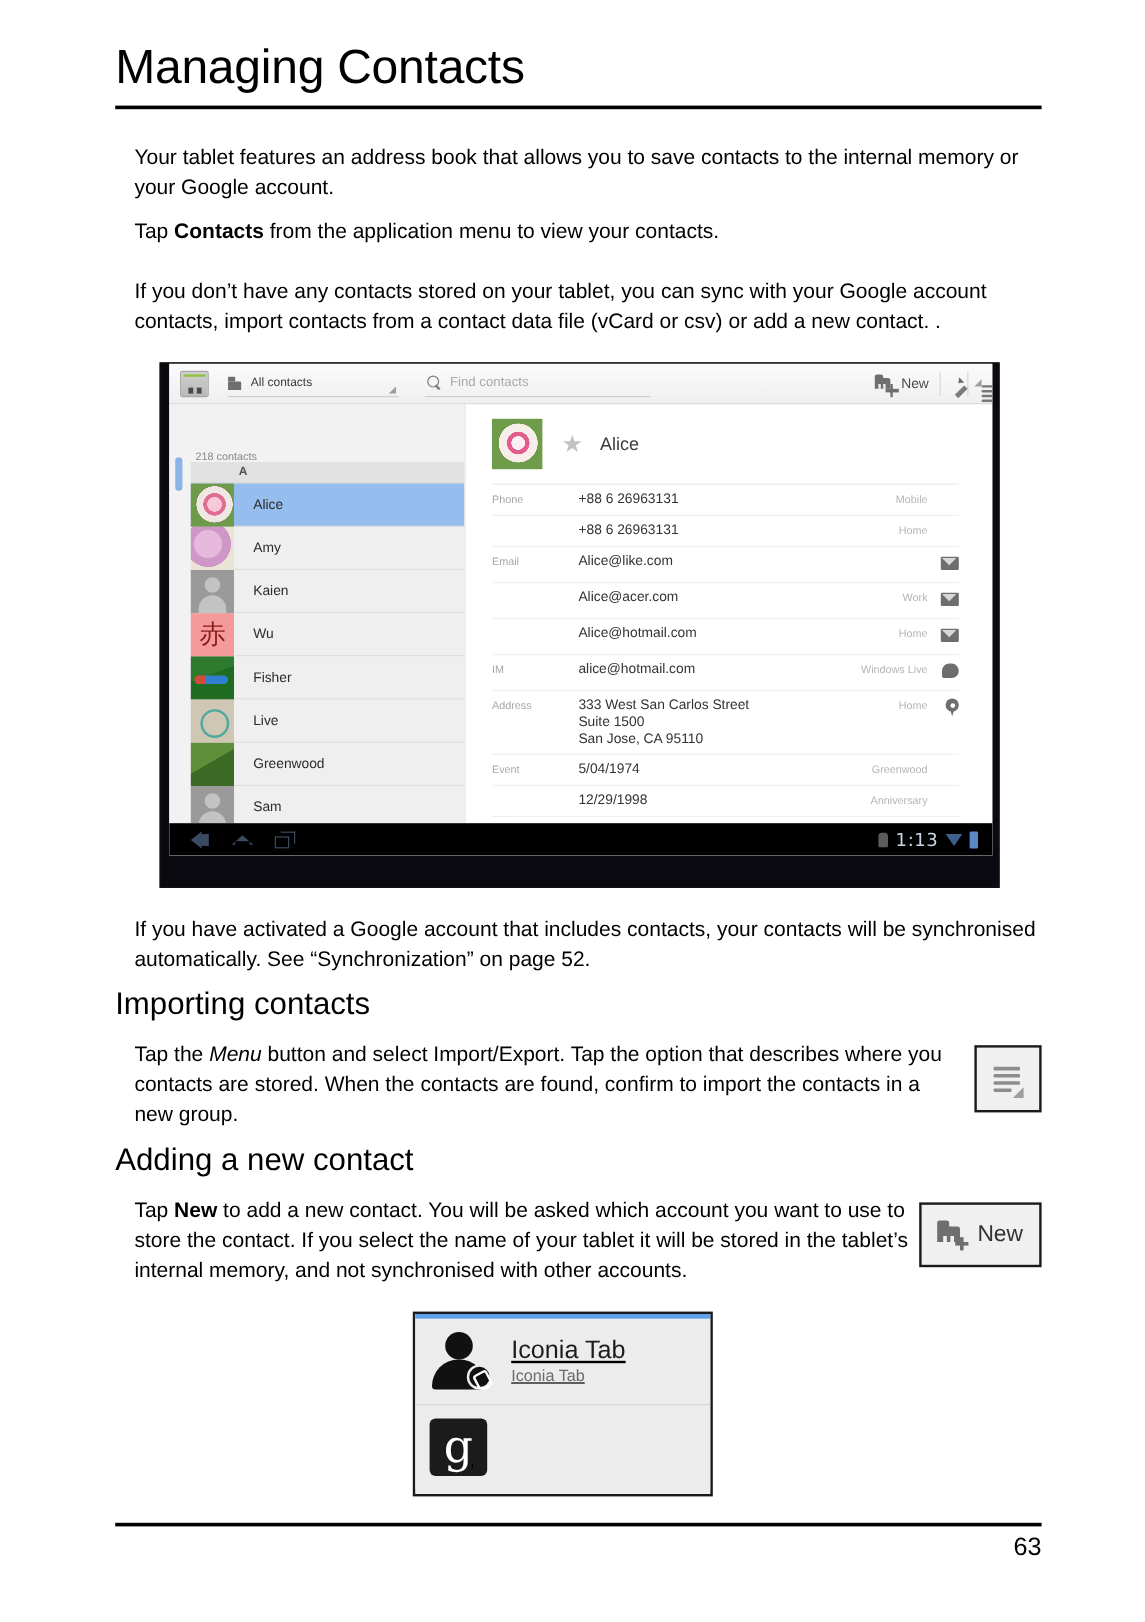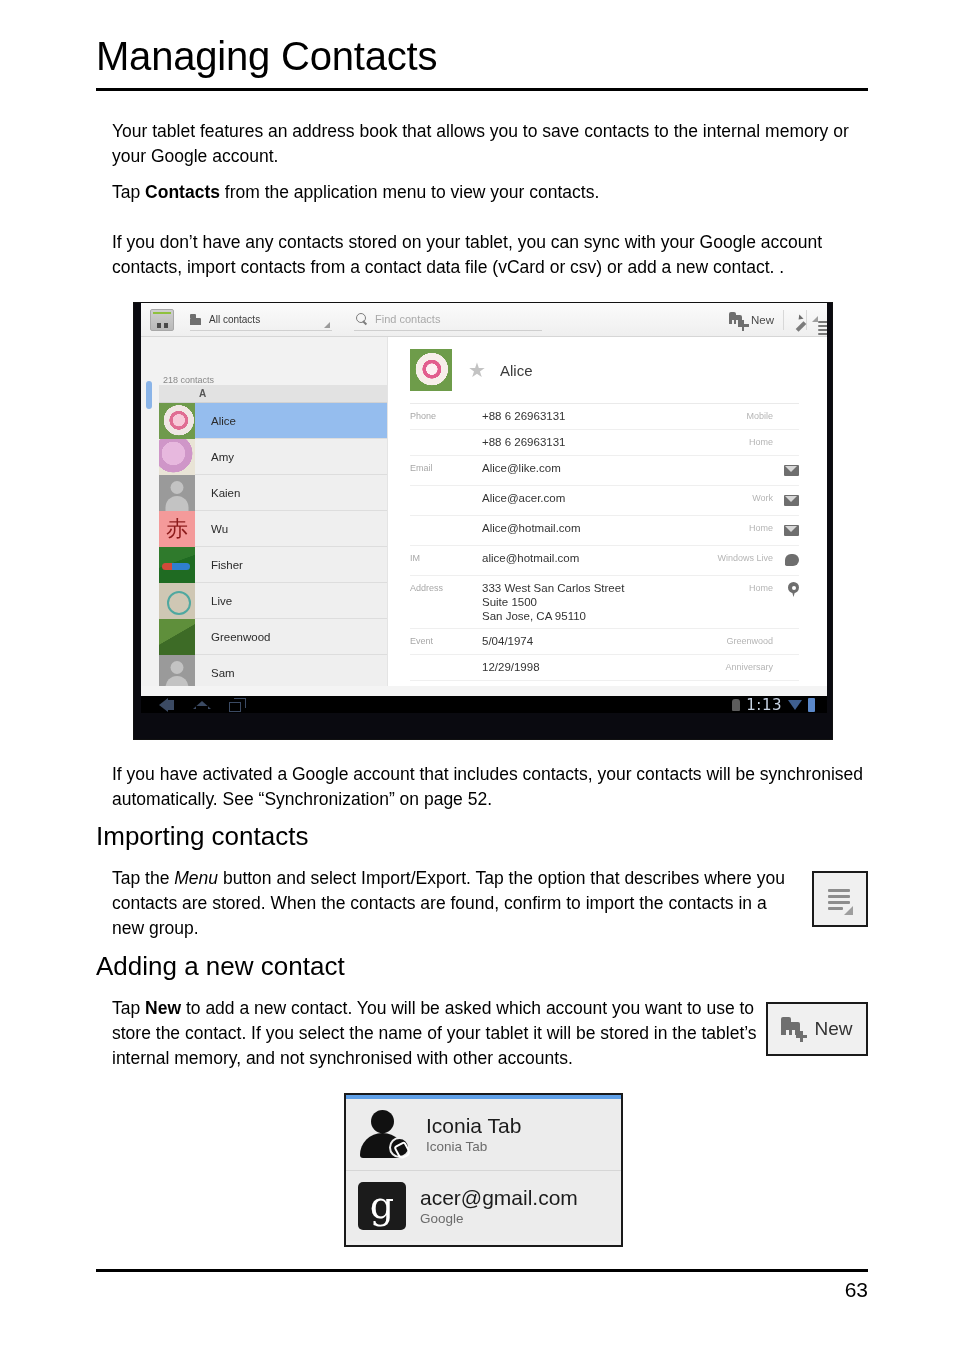--- a/index.html
+++ b/index.html
@@ -290,21 +290,21 @@
     content:""; position:absolute; left:3.5px; top:8px; width:4px; height:7px;
     background:#6e6e6e; clip-path:polygon(0 0,100% 0,50% 100%);
   }
   .pin .hole{
     position:absolute; left:3.5px; top:3.5px; width:4px; height:4px;
     background:#fff; border-radius:50%; z-index:2;
   }
 
   
   .sysbar {
-    position:absolute; left:0; bottom:0; width:100%; height:17px;
+    position:absolute; left:0; bottom:0; width:100%; height:27px;
     background:#000; display:flex; align-items:center;
   }
   .nav-back, .nav-home, .nav-recent { margin-left:18px; }
   .nav-back { width:16px; height:14px; position:relative; }
   .nav-back:before{
     content:""; position:absolute; left:0; top:0; width:0;height:0;
     border-top:7px solid transparent; border-bottom:7px solid transparent;
     border-right:9px solid #3b4a63;
   }
   .nav-back:after{
@@ -335,22 +335,22 @@
     border:1.5px solid #3b4a63; border-left:none; border-bottom:none;
   }
   .sys-right { margin-left:auto; display:flex; align-items:center; gap:6px; padding-right:12px; }
   .sys-usb { width:8px; height:12px; background:#5c5c5c; border-radius:3px 3px 1px 1px; }
   .sys-clock { font-size:15px; color:#c9d4e4; font-family:"DejaVu Sans", sans-serif; letter-spacing:0.5px; }
   .sys-wifi { width:0;height:0; border-left:7px solid transparent; border-right:7px solid transparent; border-top:10px solid #3f5f8f; }
   .sys-batt { width:7px; height:14px; background:#5b88c9; border-radius:1px; }
 
   
   .acct-dialog {
-    position:absolute; left:344px; top:1093px; width:279px; height:154px;
-    background:#eeeeee; border:2px solid #1a1a1a; overflow:hidden;
+    position:absolute; left:344px; top:1093px; width:250px; height:154px;
+    background:#eeeeee; border:2px solid #1a1a1a; overflow:hidden;text-decoration:underline;
   }
   .acct-topline { height:4px; background:#5fa0e8; }
   .acct-row { display:flex; align-items:center; height:71px; padding-left:12px; background:#ececec; }
   .acct-row.sep { border-top:1px solid #d6d6d6; }
   .acct-texts { margin-left:14px; }
   .acct-title { font-size:21px; color:#1c1c1c; line-height:24px; }
   .acct-sub { font-size:13.5px; color:#6b6b6b; line-height:17px; }
 
   .person-phone { width:54px; height:50px; position:relative; }
   .person-phone .head{
@@ -618,24 +618,20 @@
           </div>
           <div class="acct-texts">
             <div class="acct-title">Iconia Tab</div>
             <div class="acct-sub">Iconia Tab</div>
           </div>
         </div>
         <div class="acct-row sep">
           <div class="g-icon">
             <span>g</span>
           </div>
-          <div class="acct-texts">
-            <div class="acct-title">acer@gmail.com</div>
-            <div class="acct-sub">Google</div>
-          </div>
         </div>
       </div>
   </div>
 
   <div class="footer-rule"></div>
   <div class="page-num">63</div>
 
 </div>
 
 </body></html>

